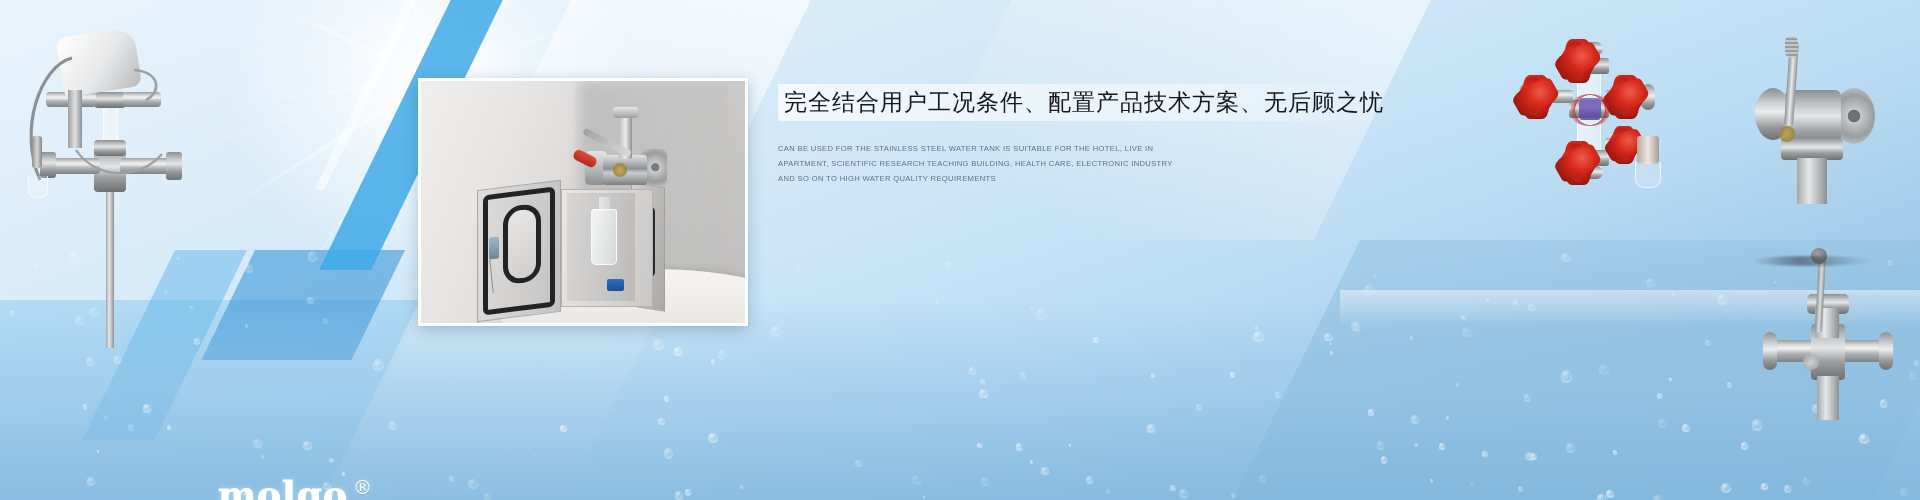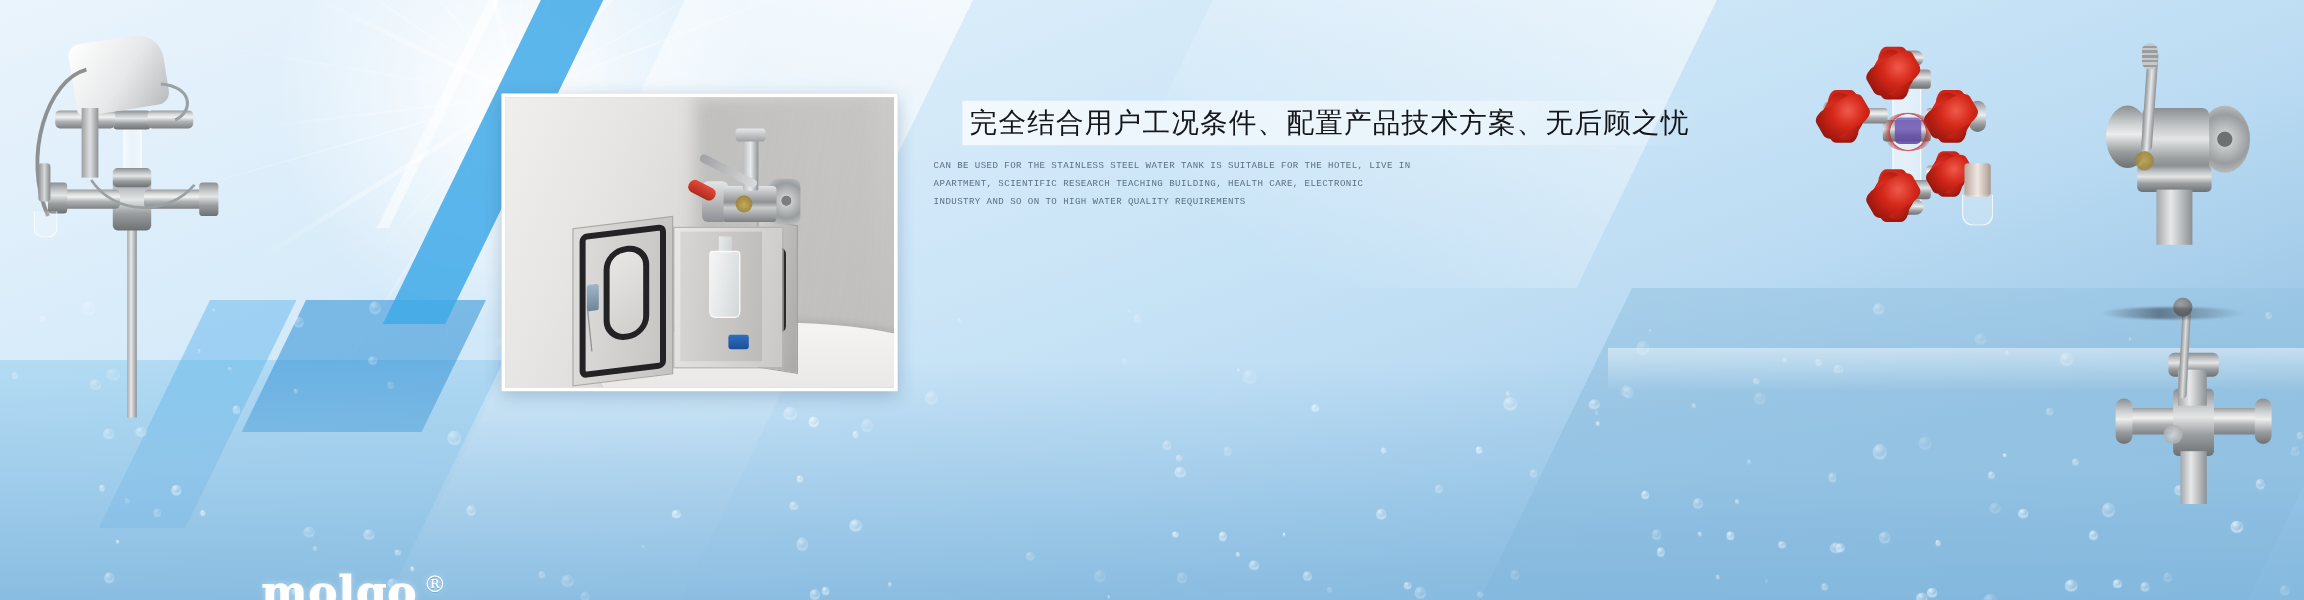--- a/index.html
+++ b/index.html
@@ -266,39 +266,38 @@
   .subline {
     display:inline-block;
     margin-top: 12px;
     font-size: 23px;
     color:#15171a;
     letter-spacing: 1px;
     white-space:nowrap;
     background: linear-gradient(90deg, rgba(255,255,255,.72), rgba(255,255,255,.42) 70%, rgba(255,255,255,0));
     padding: 5px 10px 6px 6px;
     line-height: 1.15;
-    margin-left: 24px;
   }
   .tagline-hl {
     display:inline-block;
     margin-top: 13px;
     margin-left: 14px;
     background:#1180e0;
     color:#ffffff;
     font-size: 23px;
     font-weight: 700;
     letter-spacing: 2px;
     padding: 7px 18px 8px 18px;
     line-height: 1.1;
     white-space:nowrap;
   }
   .eng-text {
-    margin-top: 11px;
+    margin-top: 21px;
     width: 400px;
-    font-family: Liberation Mono, monospace;
+    font-family: Liberation Sans, sans-serif;
     font-size: 7.6px;
     letter-spacing: .35px;
     line-height: 1.95;
     color:#5d6f84;
     text-transform: uppercase;
   }
 
   
   .brand {
     position:absolute; left:218px; top:476px;

